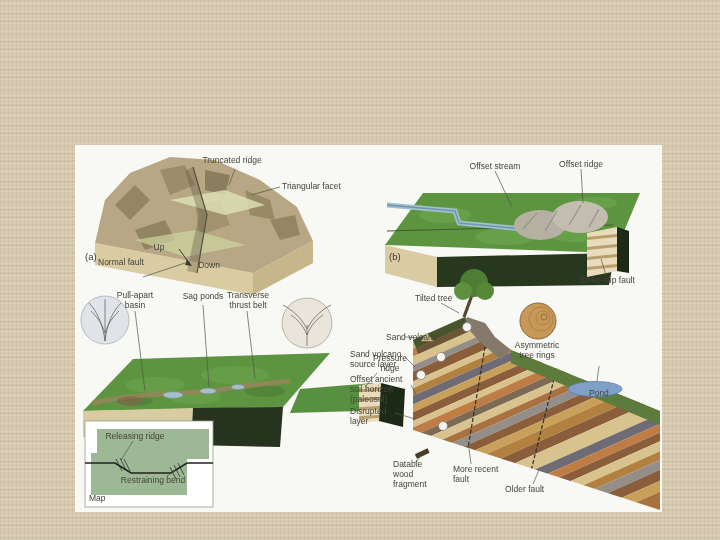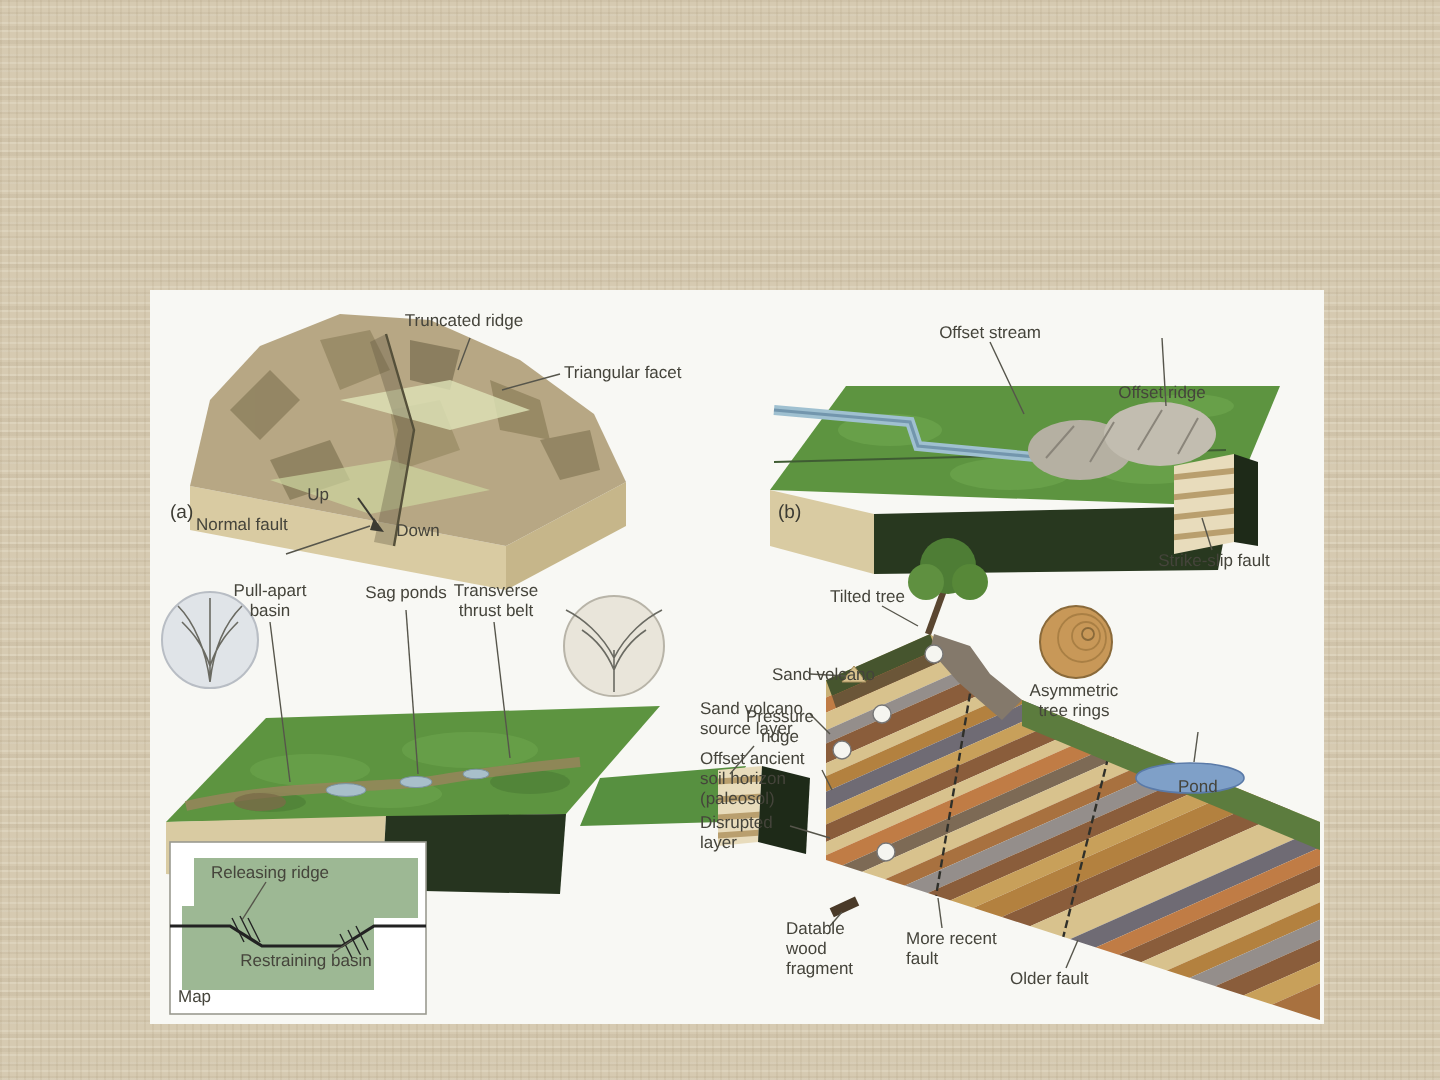--- a/index.html
+++ b/index.html
@@ -255,30 +255,30 @@
     </svg>
 
     <span class="lbl c" style="left:117px;top:11px;width:80px;">Truncated ridge</span>
     <span class="lbl" style="left:207px;top:37px;width:80px;">Triangular facet</span>
     <span class="lbl c" style="left:74px;top:98px;width:20px;">Up</span>
     <span class="lbl c" style="left:118px;top:116px;width:32px;">Down</span>
     <span class="lbl" style="left:23px;top:113px;width:64px;">Normal fault</span>
     <span class="lbl tag" style="left:10px;top:107px;">(a)</span>
 
     <span class="lbl c" style="left:382px;top:17px;width:76px;">Offset stream</span>
-    <span class="lbl c" style="left:470px;top:15px;width:72px;margin-top:32px;">Offset ridge</span>
+    <span class="lbl c" style="left:470px;top:15px;width:72px;">Offset ridge</span>
     <span class="lbl tag" style="left:314px;top:107px;">(b)</span>
     <span class="lbl c" style="left:490px;top:131px;width:84px;">Strike-slip fault</span>
 
     <span class="lbl c" style="left:34px;top:146px;width:52px;">Pull-apart basin</span>
     <span class="lbl c" style="left:100px;top:147px;width:56px;">Sag ponds</span>
     <span class="lbl c" style="left:142px;top:146px;width:62px;">Transverse thrust belt</span>
     <span class="lbl c" style="left:288px;top:209px;width:54px;">Pressure ridge</span>
     <span class="lbl c" style="left:28px;top:287px;width:64px;">Releasing ridge</span>
-    <span class="lbl c" style="left:42px;top:331px;width:72px;">Restraining basin</span>
+    <span class="lbl c" style="left:42px;top:331px;width:72px;">Restraining bend</span>
     <span class="lbl" style="left:14px;top:349px;">Map</span>
 
     <span class="lbl" style="left:340px;top:149px;width:48px;">Tilted tree</span>
     <span class="lbl" style="left:275px;top:188px;width:58px;margin-left:36px;">Sand volcano</span>
     <span class="lbl" style="left:275px;top:205px;width:56px;">Sand volcano source layer</span>
     <span class="lbl" style="left:275px;top:230px;width:64px;">Offset ancient soil horizon (paleosol)</span>
     <span class="lbl" style="left:275px;top:262px;width:46px;">Disrupted layer</span>
     <span class="lbl c" style="left:434px;top:196px;width:56px;">Asymmetric tree rings</span>
     <span class="lbl" style="left:514px;top:212px;width:30px;margin-top:32px;">Pond</span>
     <span class="lbl" style="left:318px;top:315px;width:50px;">Datable wood fragment</span>

